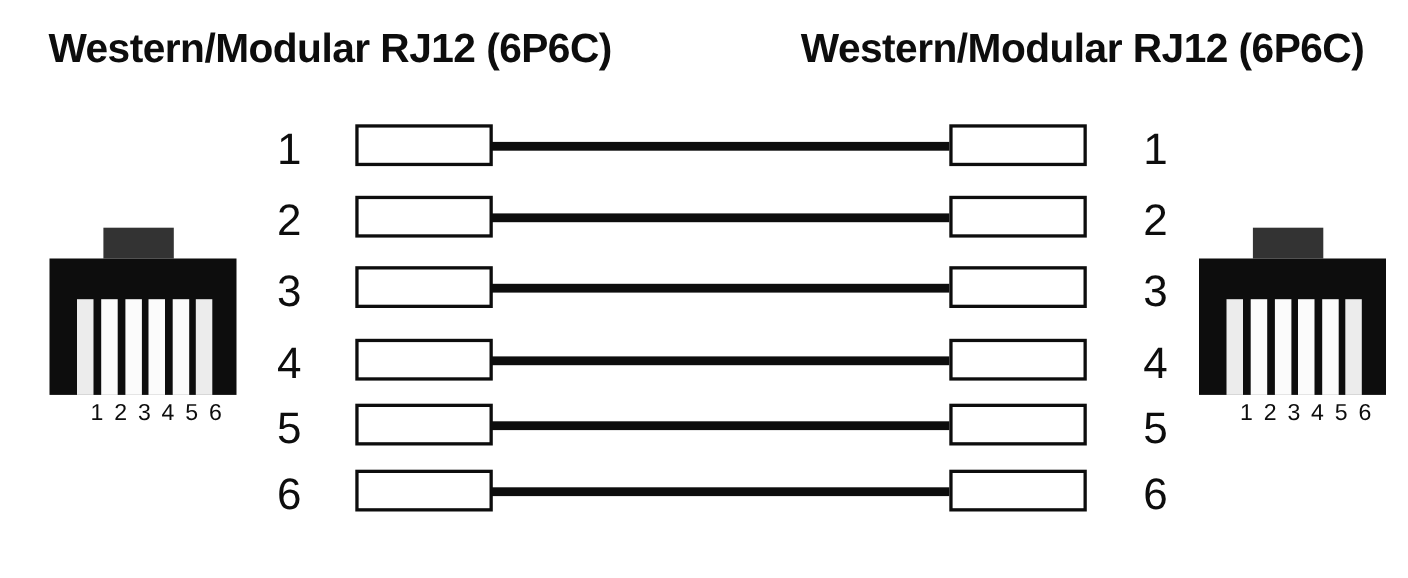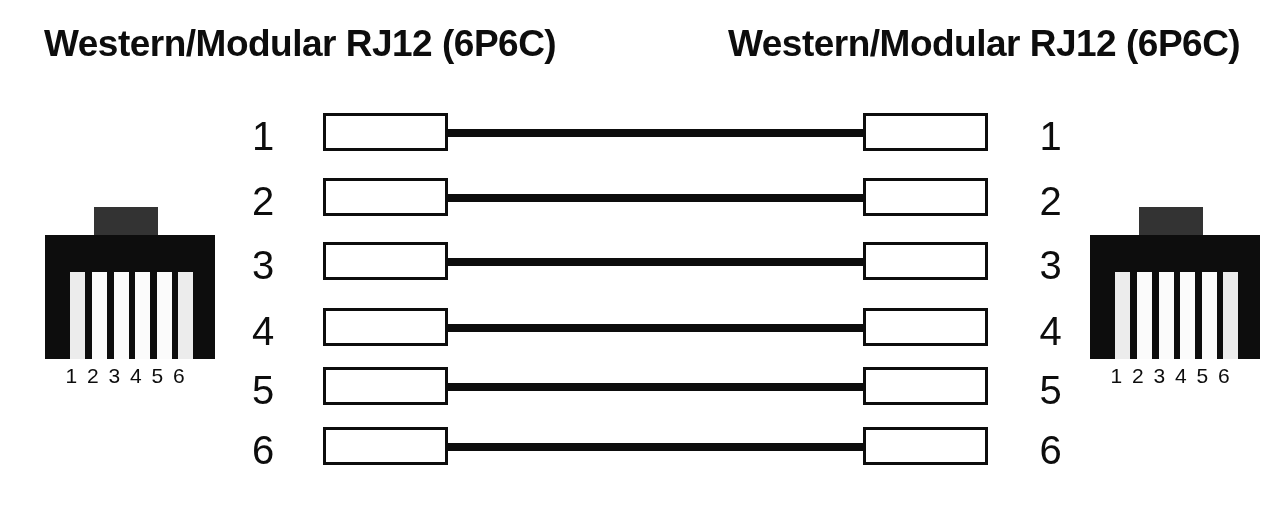--- a/index.html
+++ b/index.html
@@ -100,21 +100,21 @@
   }
   .connector .slot.s1 { left: 25px;  background: var(--slot-outer); }
   .connector .slot.s2 { left: 47px; }
   .connector .slot.s3 { left: 69px; }
   .connector .slot.s4 { left: 90px; }
   .connector .slot.s5 { left: 112px; }
   .connector .slot.s6 { left: 133px; background: var(--slot-outer); }
   .connector .labels {
     position: absolute;
     top: 156px;
-    left: 0;
+    left: 17px;
     width: 170px;
     text-align: center;
     font-size: 21px;
     line-height: 26px;
     letter-spacing: 2px;
     white-space: nowrap;
     color: var(--ink);
   }
 </style>
 </head>

